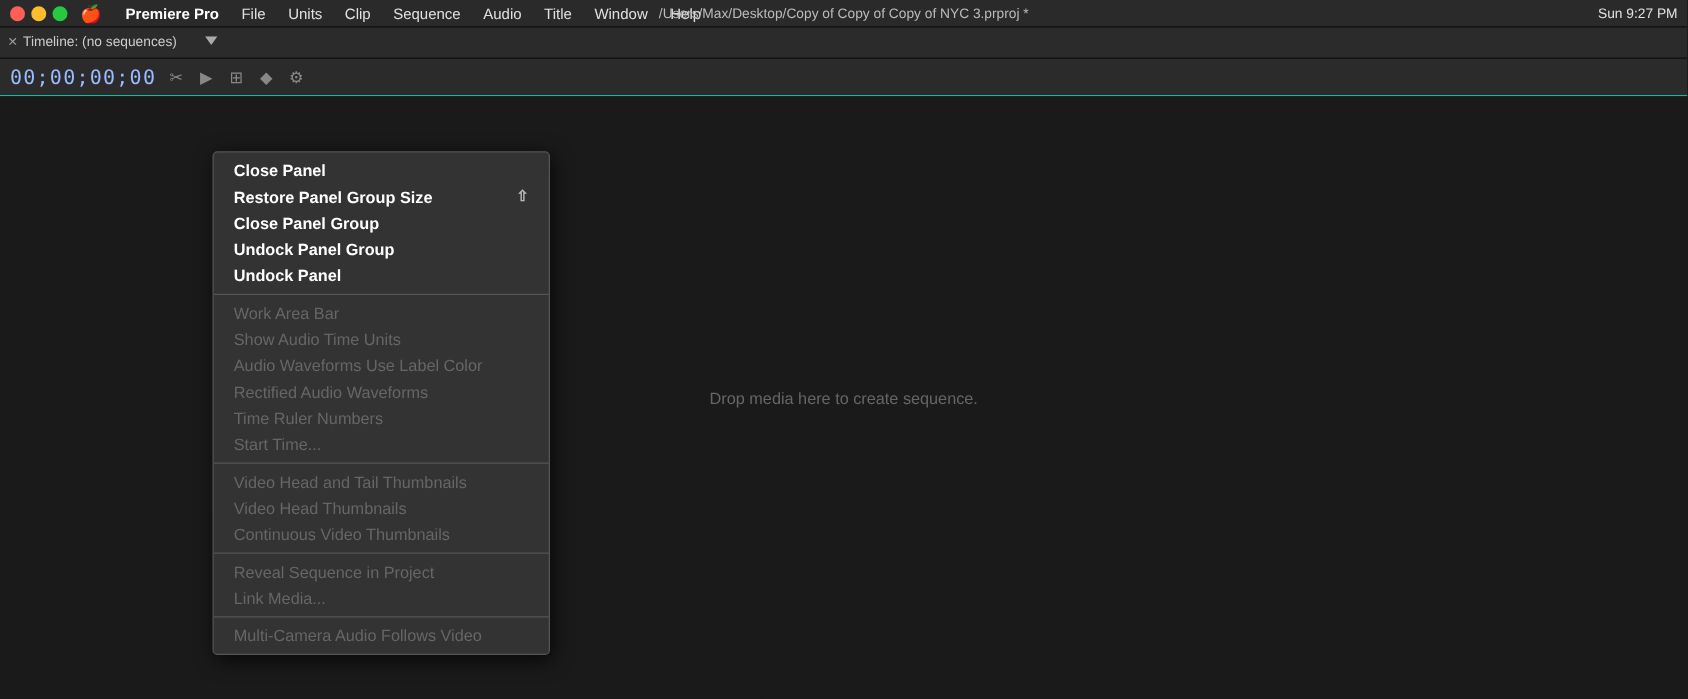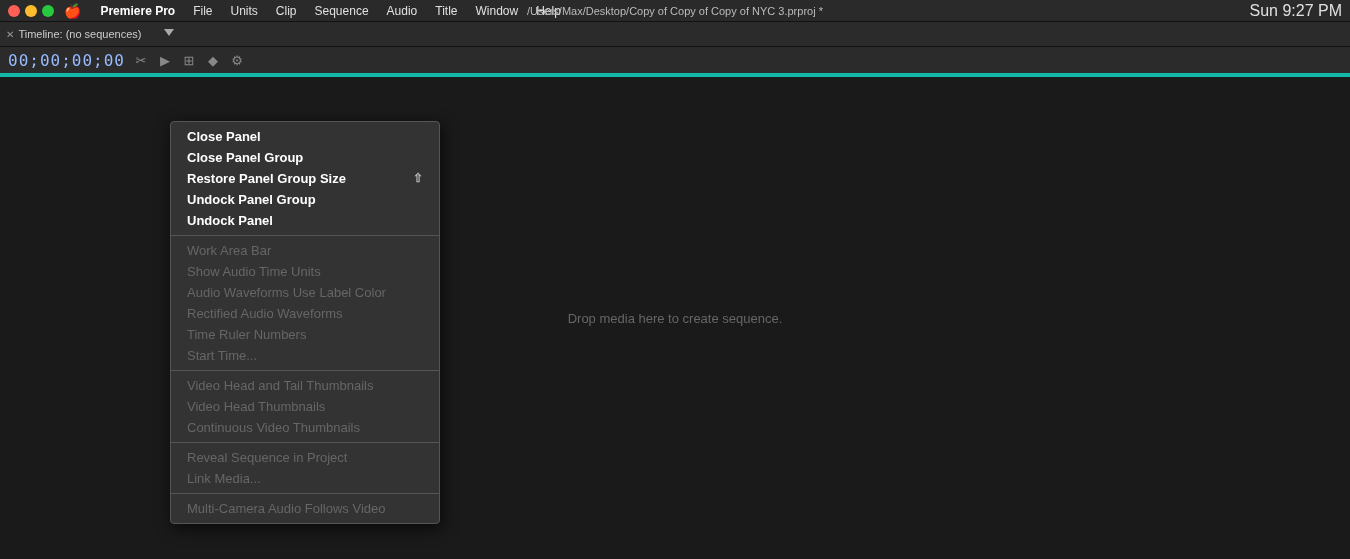--- a/index.html
+++ b/index.html
@@ -45,21 +45,21 @@
     }
     .menubar-item.app-name {
       font-weight: 600;
       color: #fff;
     }
     .menubar-right {
       margin-left: auto;
       display: flex;
       align-items: flex-end;
       gap: 6px;
-      font-size: 16px;
+      font-size: 11px;
       color: #e0e0e0;
     }
     .menubar-center {
       position: absolute;
       left: 50%;
       transform: translateX(-50%);
       font-size: 11px;
       color: #bbb;
     }
     .traffic-lights {
@@ -115,21 +115,21 @@
       margin-left: 4px;
     }
     .panel-menu-btn svg {
       fill: #aaa;
     }
 
     
     .timeline-toolbar {
       height: 30px;
       background: #2b2b2b;
-      border-bottom: 4px solid #14b8a6;
+      border-bottom: 1px solid #14b8a6;
       display: flex;
       align-items: center;
       padding: 0 8px;
       gap: 8px;
     }
     .timecode {
       font-size: 16px;
       font-family: monospace;
       color: #9bf;
       letter-spacing: 1px;
@@ -251,27 +251,27 @@
   </div>
 
   <div class="main-content">
     <span class="drop-hint">Drop media here to create sequence.</span>
 
     <div class="context-menu" id="ctx-menu">
         <div class="menu-item bold">
           <span>Close Panel</span>
         </div>
         <div class="menu-item bold">
-          <span>Close Panel Group</span>
-        </div>
-        <div class="menu-item bold">
           <span>Restore Panel Group Size</span>
           <span class="menu-shortcut">⇧</span>
         </div>
         <div class="menu-item bold">
+          <span>Close Panel Group</span>
+        </div>
+        <div class="menu-item bold">
           <span>Undock Panel Group</span>
         </div>
         <div class="menu-item bold">
           <span>Undock Panel</span>
         </div>
         <div class="menu-separator"></div>
         <div class="menu-item disabled">
           <span>Work Area Bar</span>
         </div>
         <div class="menu-item disabled">

